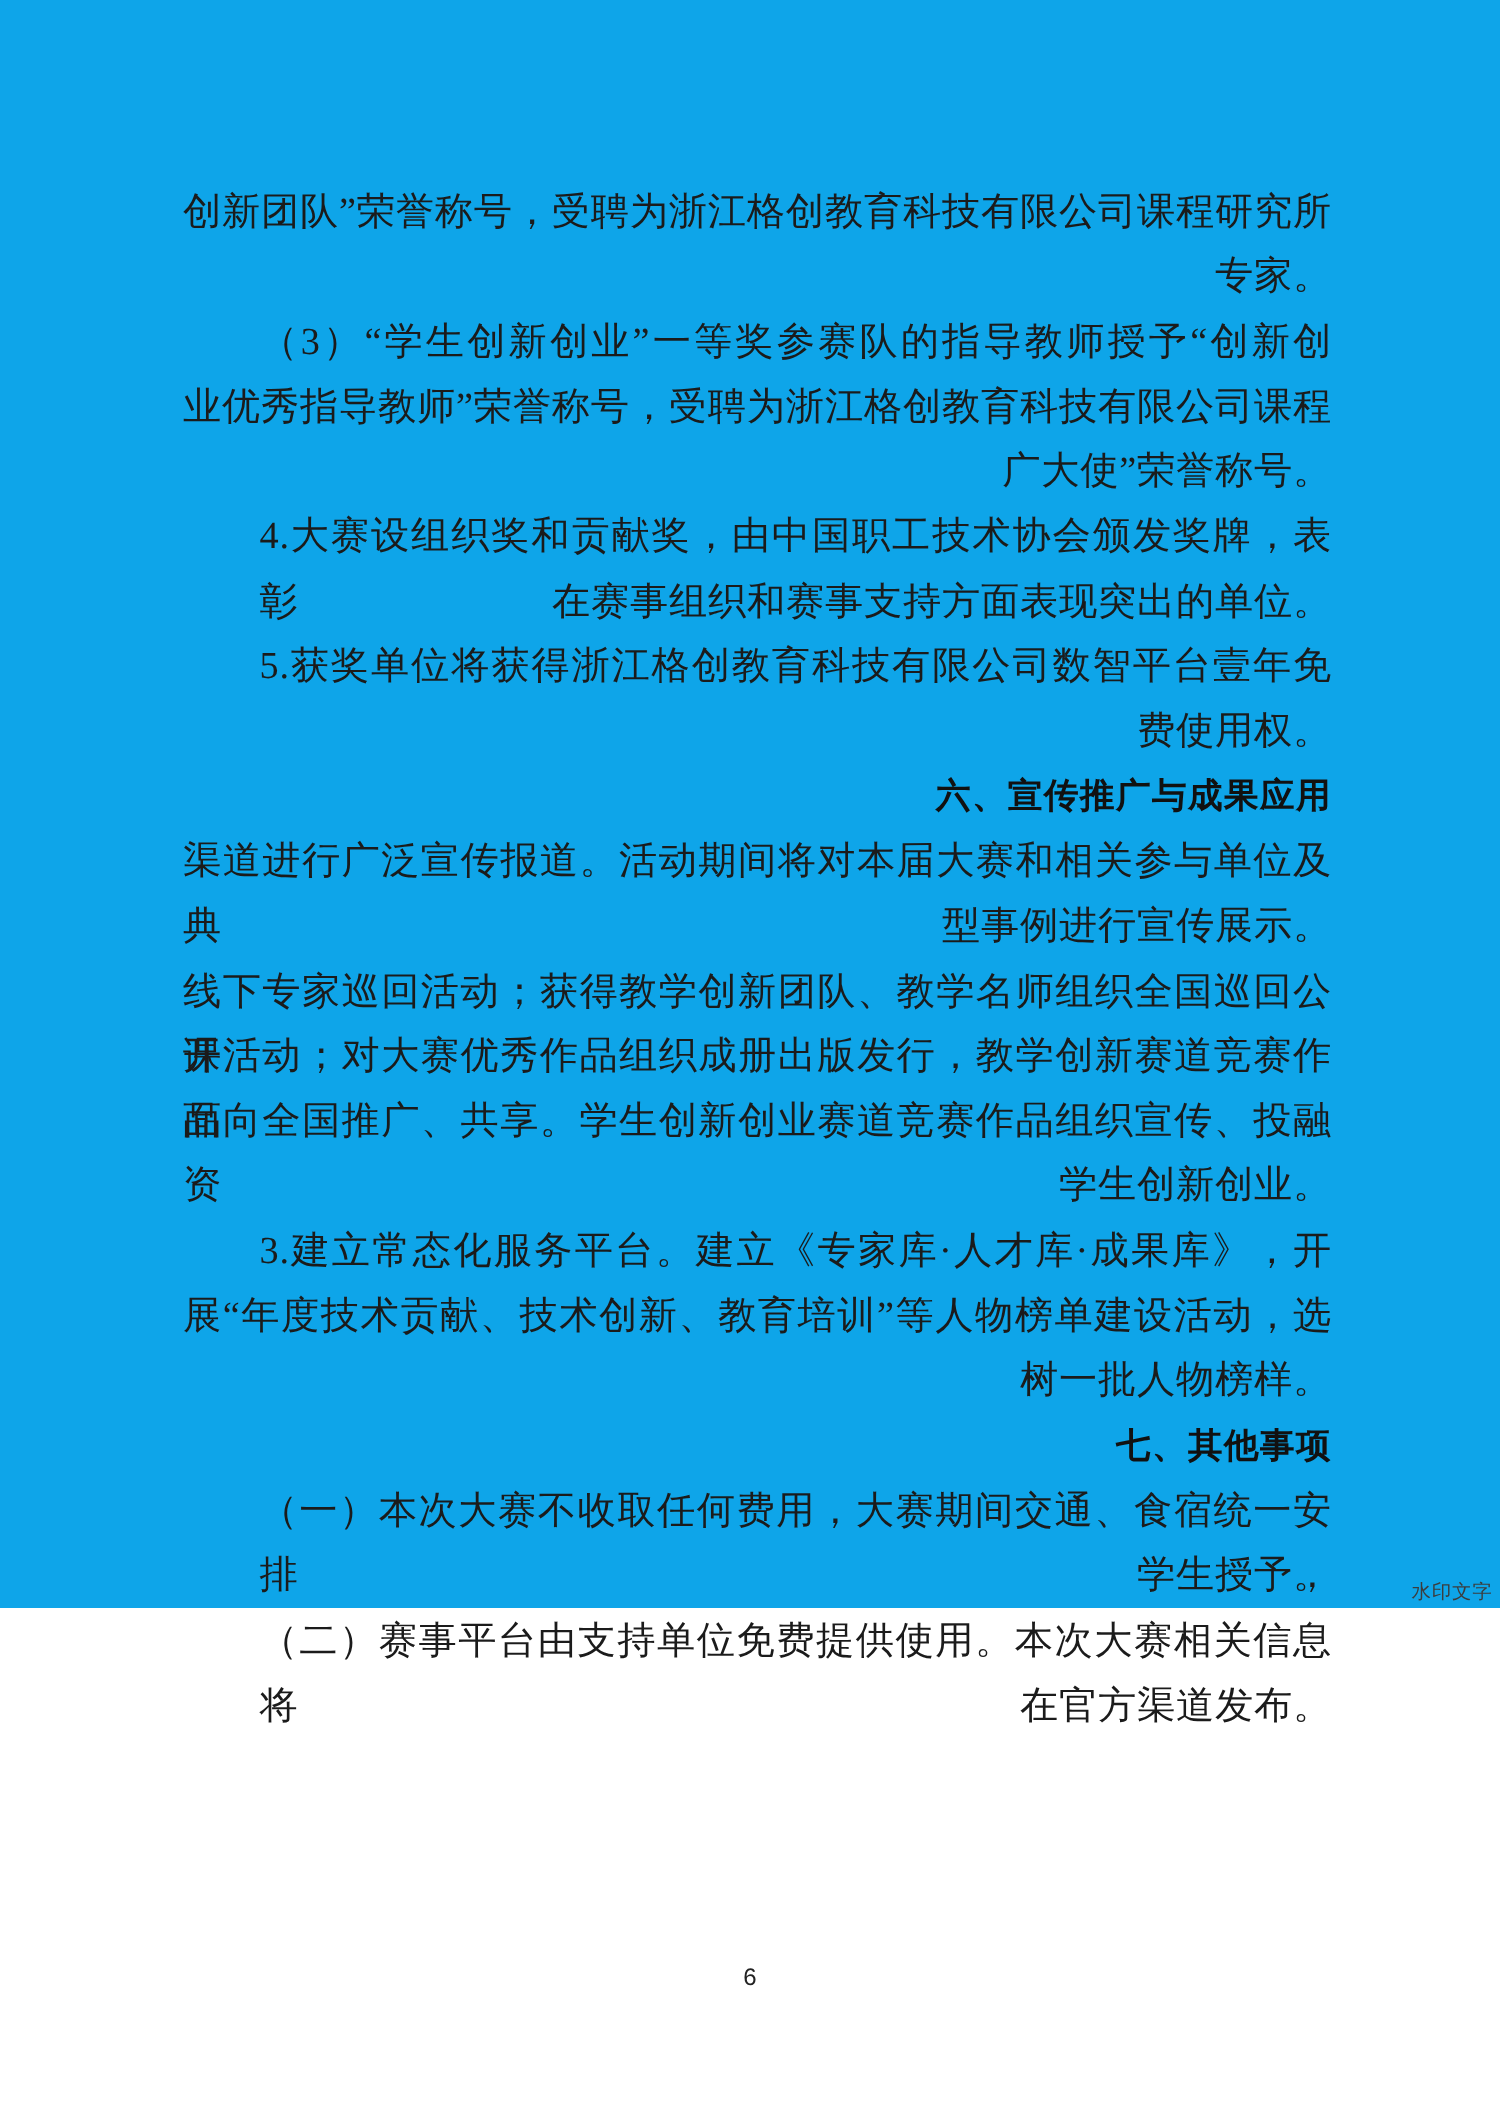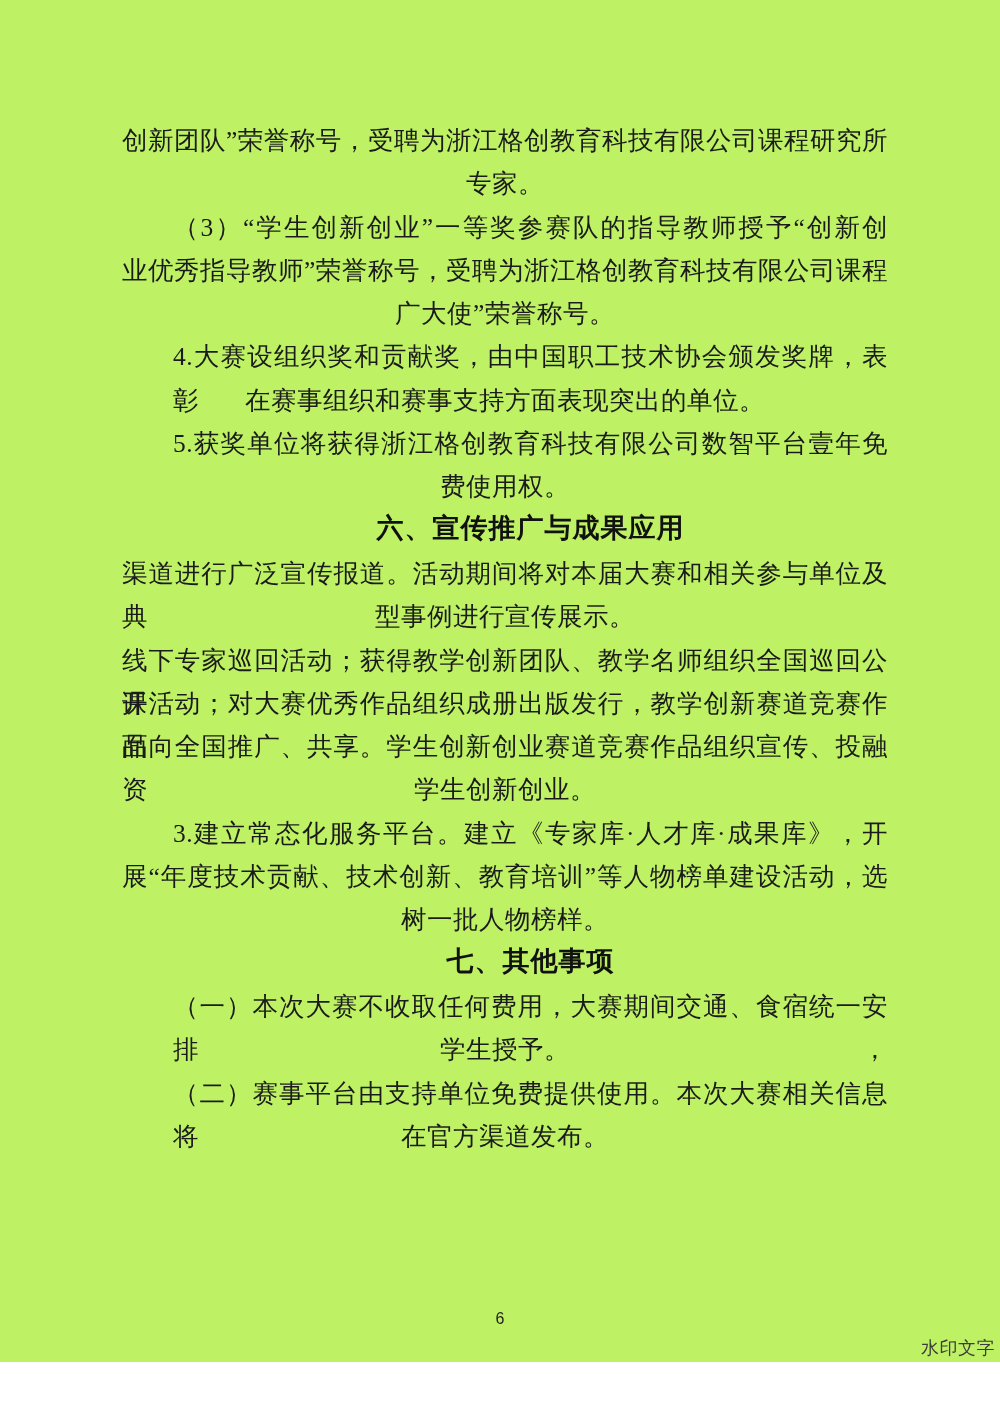--- a/index.html
+++ b/index.html
@@ -11,74 +11,74 @@
     height: 1414px;
     background: #ffffff;
     position: relative;
     overflow: hidden;
     font-family: "Liberation Serif", "DejaVu Serif", serif;
   }
   .doc-page {
     position: absolute;
     left: 0; top: 0;
     width: 1000px;
-    height: 1362px;
-    background: #bef264;
+    height: 1072px;
+    background: #0ea5e9;
   }
   .doc-content {
     position: absolute;
     left: 122px;
     top: 119px;
     width: 766px;
   }
   .line {
     height: 43.3px;
     line-height: 43.3px;
     font-size: 25.5px;
     color: #1b1b1b;
     font-family: "Liberation Serif", "DejaVu Serif", serif;
     letter-spacing: 0.5px;
-    text-align: center;
+    text-align: right;
     overflow: visible;
   }
   
   .line.fill {
     text-align: justify;
     text-align-last: justify;
     text-justify: inter-character;
   }
   
   .line.indent {
     padding-left: 51px;
   }
   
   .line.heading {
-    font-family: Liberation Mono, monospace;
+    font-family: Liberation Sans, sans-serif;
     font-weight: 700;
-    font-size: 27px;
+    font-size: 23px;
     color: #111111;
     letter-spacing: 1px;
   }
   .page-footer {
     position: absolute;
     left: 0;
     top: 1310px;
     width: 1000px;
     text-align: center;
   }
   .page-number {
     font-size: 16px;
     color: #222222;
     font-family: "Liberation Sans", "DejaVu Sans", sans-serif;
   }
   .watermark {
     position: absolute;
     right: 5px;
     bottom: 2px;
-    font-size: 18px;
+    font-size: 13px;
     color: #3c3c3c;
     font-family: Liberation Sans, sans-serif;
     letter-spacing: 0.5px;
   }
 </style>
 </head>
 <body>
 
 <div class="doc-page">
 

